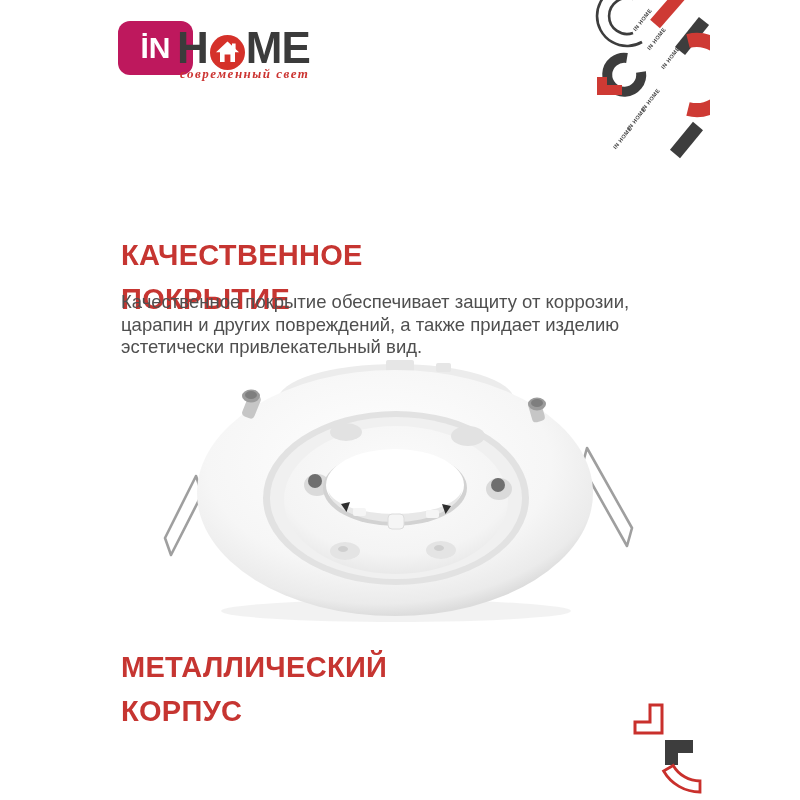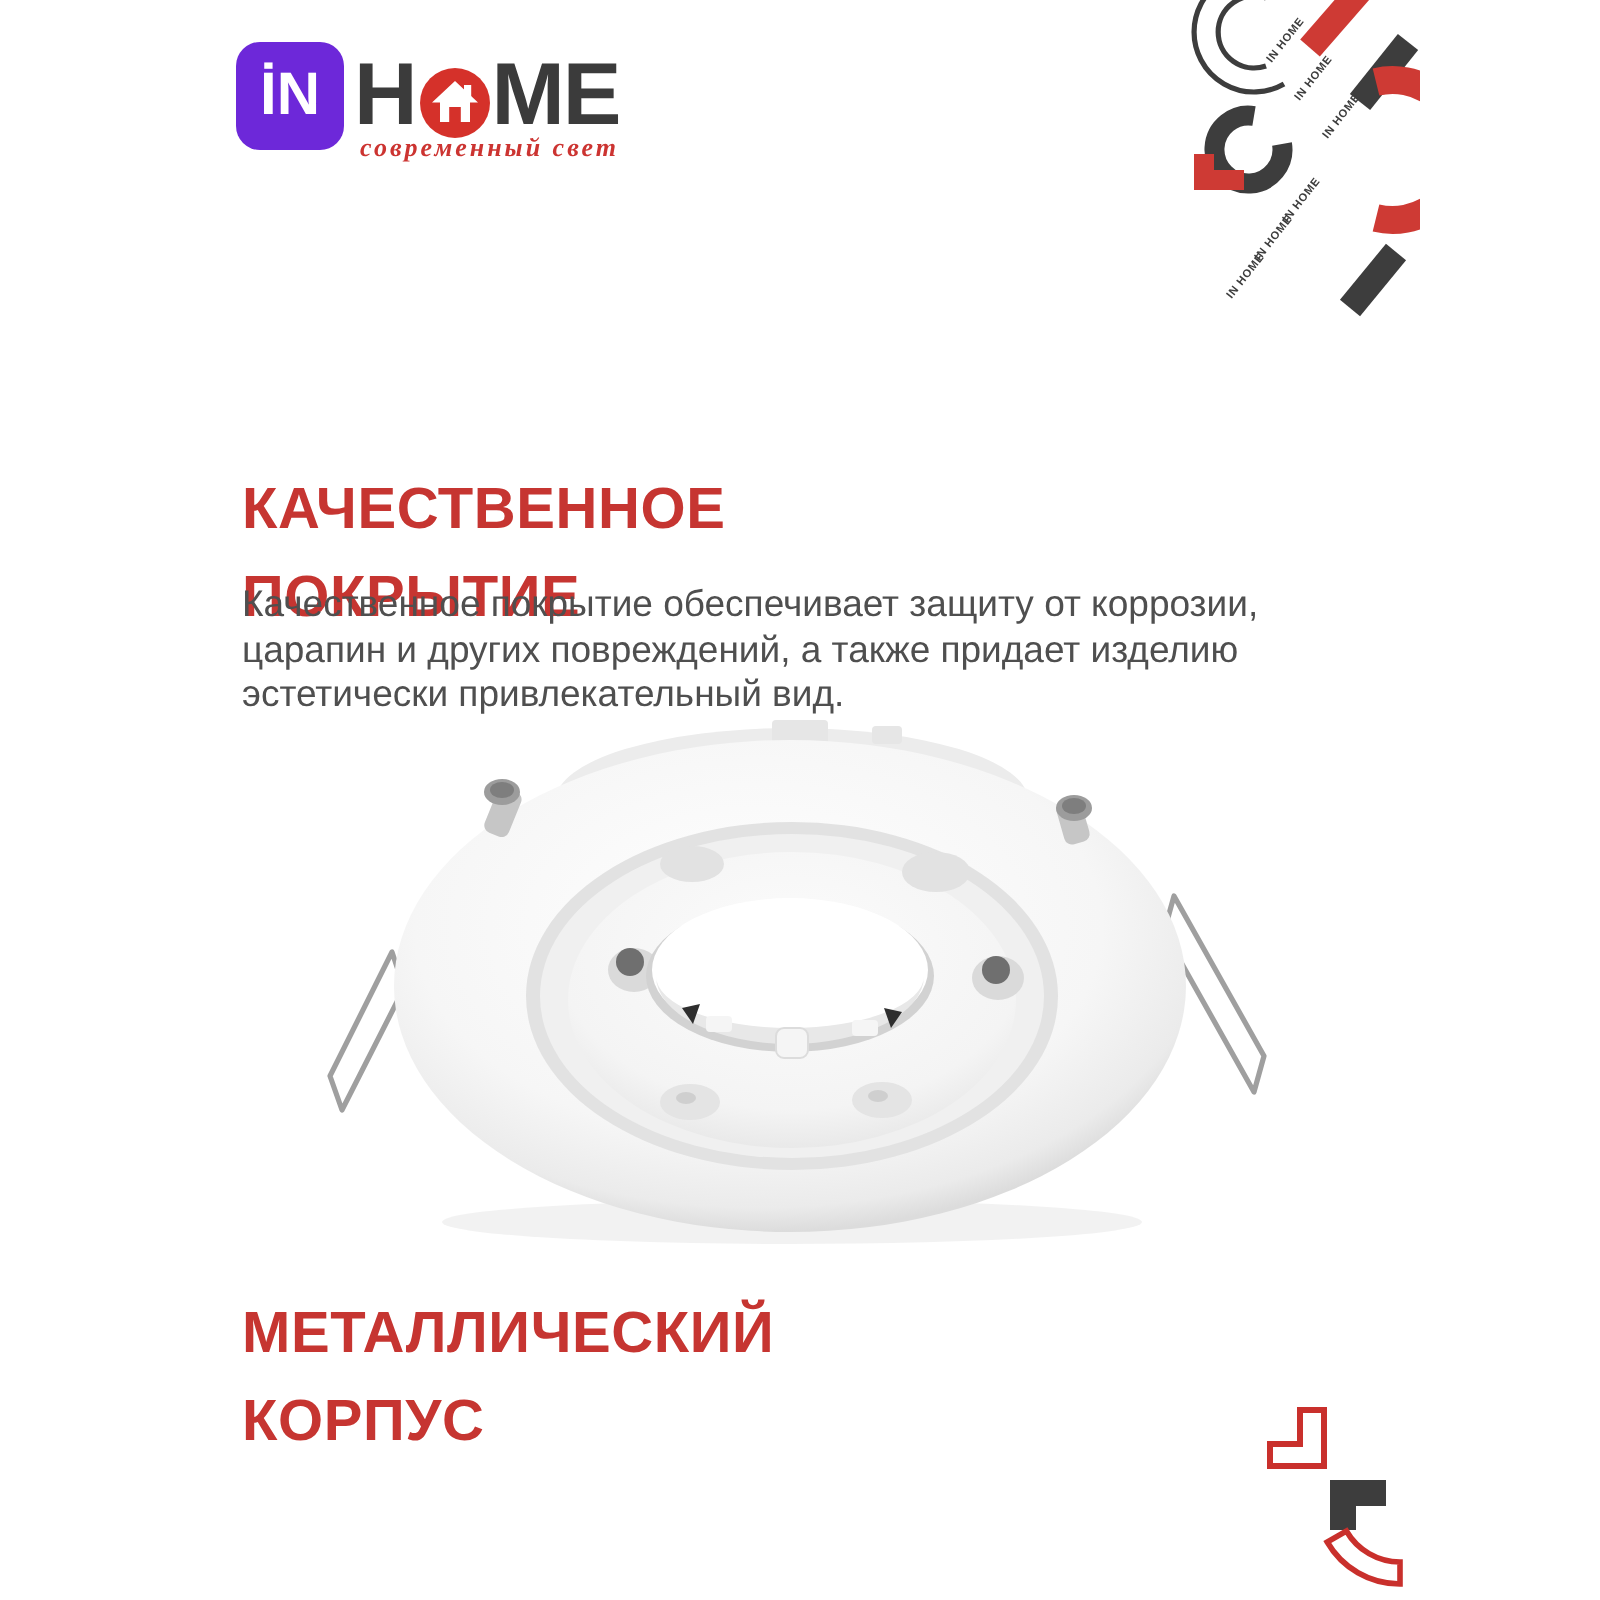--- a/index.html
+++ b/index.html
@@ -1,22 +1,22 @@
 <!DOCTYPE html>
 <html><head>
 <meta charset="utf-8">
 <style>
   html,body{margin:0;padding:0;background:#fff;}
   .page{position:relative;width:800px;height:800px;background:#fff;overflow:hidden;
         font-family:"Liberation Sans",sans-serif;}
   .abs{position:absolute;}
 
   
-  .logo-box{left:118px;top:21px;width:54px;height:54px;border-radius:12px;
-            background:#6d28d9;display:flex;align-items:center;justify-content:center;}
+  .logo-box{left:118px;top:21px;width:75px;height:54px;border-radius:12px;
+            background:#be185d;display:flex;align-items:center;justify-content:center;}
   .logo-box span{color:#fff;font-weight:bold;font-size:30px;letter-spacing:0;}
   .logo-home{left:177px;top:26px;display:flex;align-items:center;
              font-size:44px;font-weight:bold;color:#3B3B3B;letter-spacing:-1px;line-height:44px;}
   .o-icon{display:inline-block;width:35px;height:35px;margin:4px 1px 0 2px;}
   .logo-tagline{left:180px;top:66px;font-family:"Liberation Serif",serif;font-style:italic;
                 font-weight:bold;font-size:13px;color:#CC3431;letter-spacing:1.5px;white-space:nowrap;}
 
   
   .title{left:121px;top:80px;font-size:41px;line-height:40px;font-weight:bold;
          color:#3C3C40;letter-spacing:0.5px;white-space:pre-line;}

